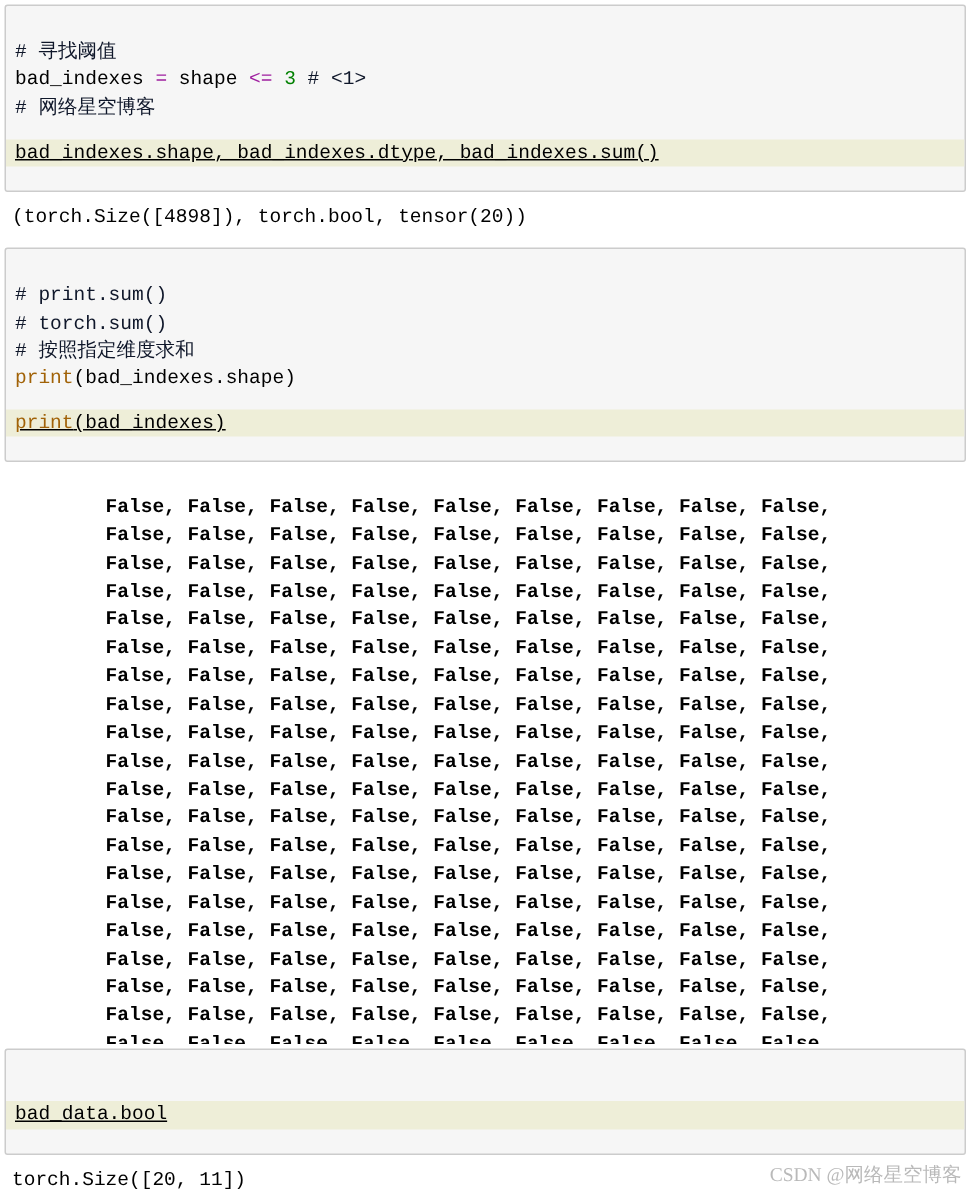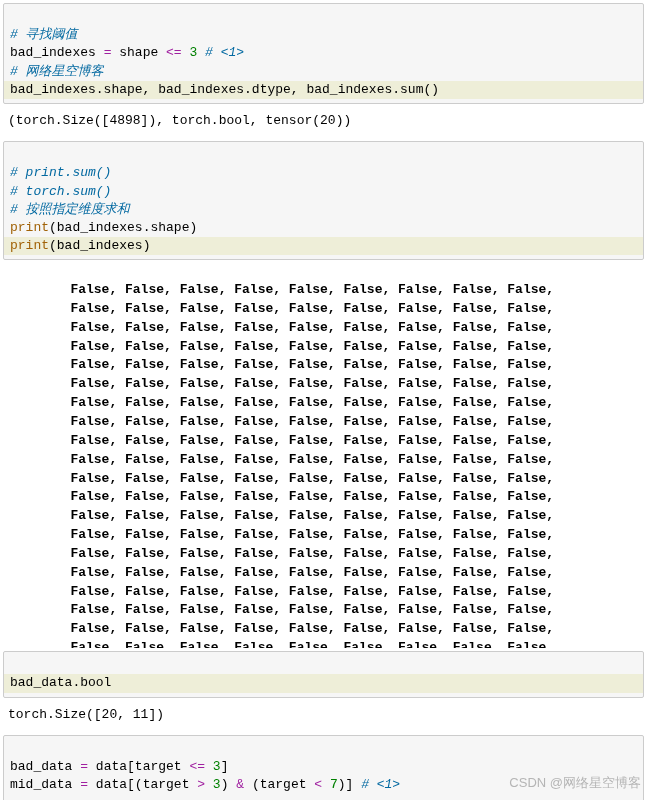--- a/index.html
+++ b/index.html
@@ -22,41 +22,41 @@
     white-space: pre;
     font-family: "Courier New", "SimSun", monospace;
     overflow: hidden;
   }
   .cell-out {
     padding: 8px 8px;
     font-family: "Courier New", "SimSun", monospace;
     white-space: pre;
     overflow: hidden;
   }
-  .kw-comment { color: #0369a1; font-style: italic; }
+  .kw-comment { color: #0f172a; }
   .kw-num { color: #008000; }
   .kw-func { color: #a16207; }
   .kw-purple { color: #a020a0; font-weight: normal; }
-  .highlight-line { background: #eeeed8; display: block; margin: 0 -6px; padding: 0 6px; }
+  .highlight-line { background: #eeeed8; display: block; margin: 12px -6px; padding: 0 6px; text-decoration: underline; }
   .output-area {
     padding: 2px 8px 2px 8px;
     font-family: "Courier New", "SimSun", monospace;
     white-space: pre;
     overflow: hidden;
     height: 388px;
     line-height: 1.45;
     font-weight: bold;
   }
   .watermark {
     position: absolute;
     right: 6px;
     top: 774px;
     color: rgba(128,128,128,0.55);
     font-size: 13px;
-    font-family: Liberation Sans, sans-serif;
+    font-family: Liberation Serif, serif;
   }
 </style>
 </head>
 <body>
 
 <div class="cell-in">
 <span class="kw-comment"># 寻找阈值</span>
 <span><span>bad_indexes </span><span class="kw-purple">=</span><span> shape </span><span class="kw-purple">&lt;=</span><span class="kw-num"> 3</span><span class="kw-comment"> # &lt;1&gt;</span></span>
 <span class="kw-comment"># 网络星空博客</span>
 <span class="highlight-line">bad_indexes.shape, bad_indexes.dtype, bad_indexes.sum()</span></div>

